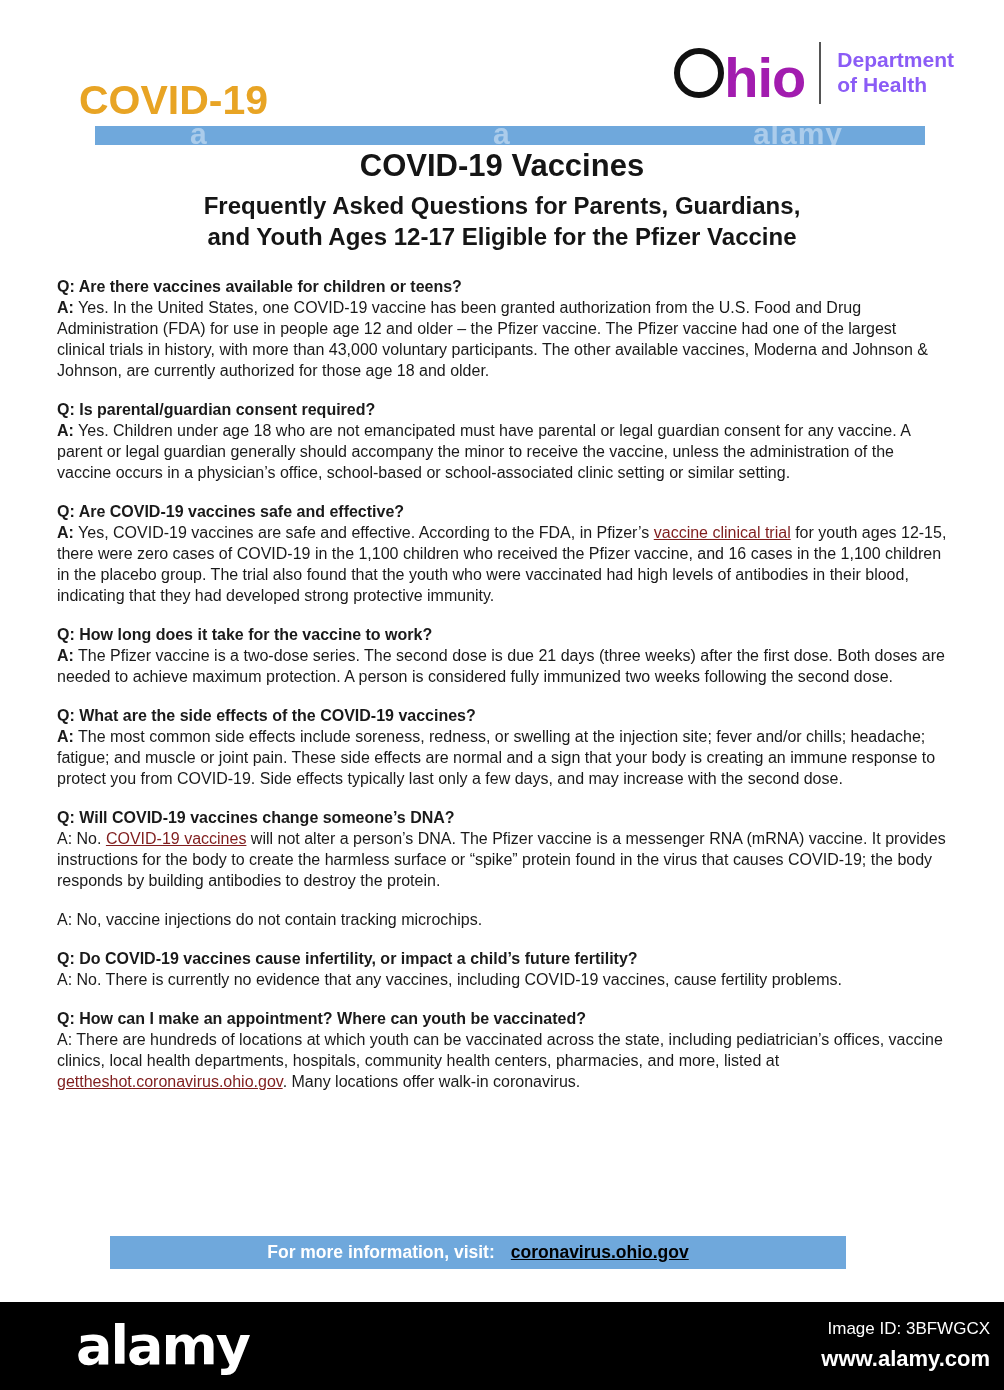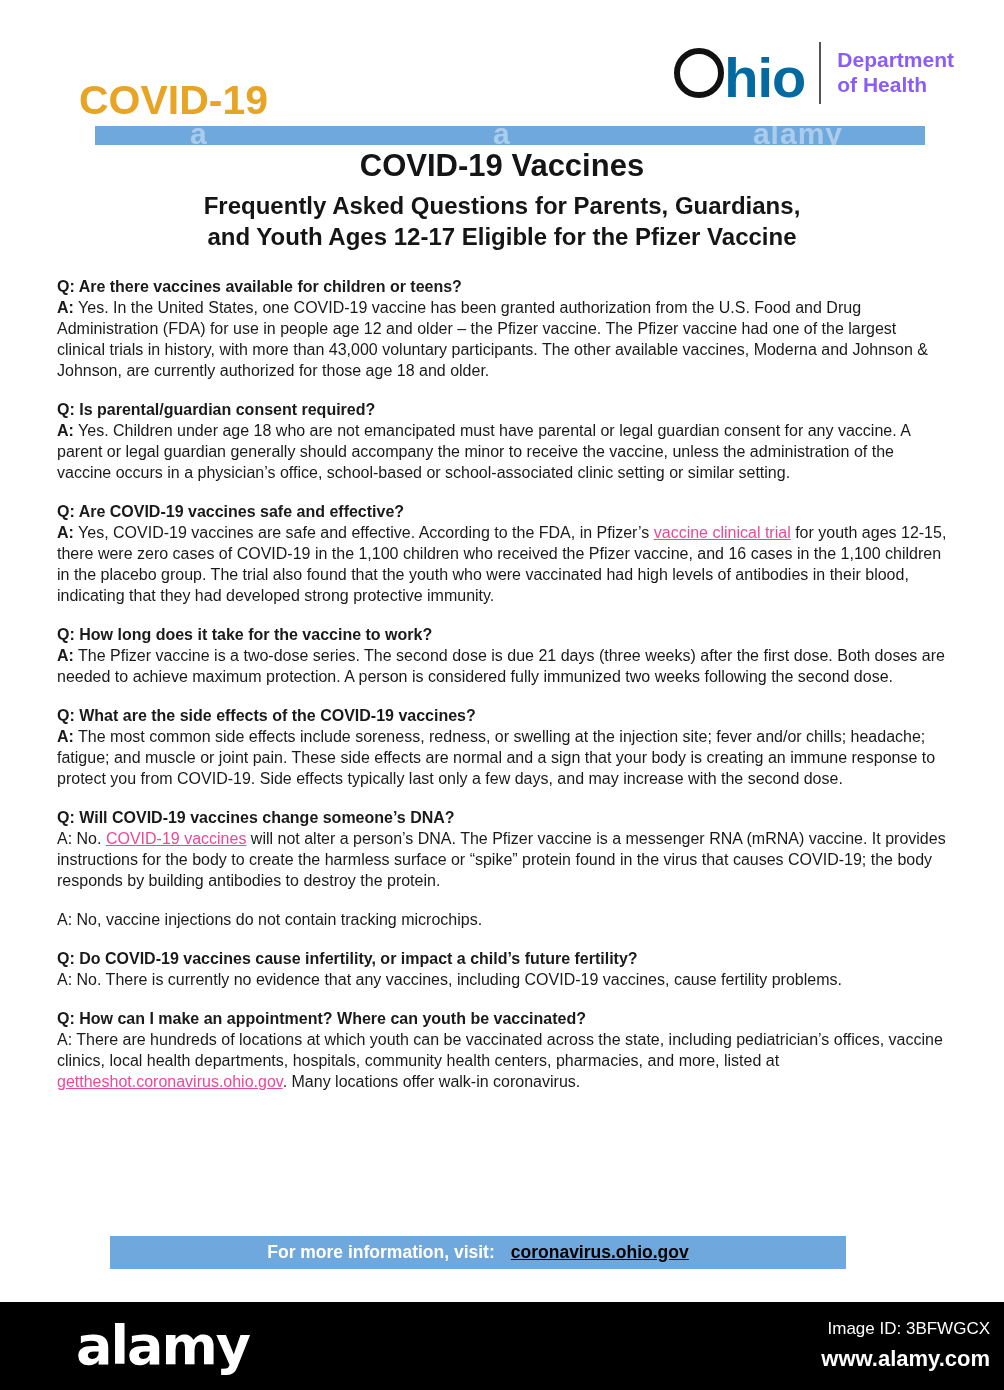--- a/index.html
+++ b/index.html
@@ -6,21 +6,21 @@
   .page{position:relative;width:1004px;height:1390px;background:#fff;overflow:hidden;
         font-family:"Liberation Sans",sans-serif;color:#1a1a1a;}
 
   
   .covid-logo{position:absolute;left:79px;top:52px;font-size:41px;font-weight:bold;
               color:#E8A424;line-height:1;margin-top:28px;}
   .ohio-logo{position:absolute;right:50px;top:42px;display:flex;align-items:center;}
   .ohio-word{display:flex;align-items:flex-end;}
   .ohio-o{width:38px;height:38px;border:6px solid #111;border-radius:50%;
           box-sizing:content-box;margin-bottom:1px;}
-  .ohio-rest{font-size:56px;font-weight:800;line-height:0.74;letter-spacing:-1px;color:#0369a1;}
+  .ohio-rest{font-size:56px;font-weight:800;line-height:0.74;letter-spacing:-1px;color:#a21caf;}
   .ohio-divider{width:2px;height:62px;background:#555;margin:0 16px 0 14px;}
   .ohio-dept{font-size:21px;font-weight:bold;line-height:1.18;color:#8b5cf6;}
 
   
   .top-bar{position:absolute;top:126px;left:95px;width:830px;height:19px;
            background:#6FA8DC;overflow:hidden;}
   .top-bar .wm{position:absolute;top:-7px;font-weight:bold;color:rgba(255,255,255,0.42);
                font-size:30px;line-height:1;}
   .wm-a1{left:95px;}
   .wm-a2{left:398px;}
@@ -30,21 +30,21 @@
   .title-block{position:absolute;top:149px;left:0;right:0;text-align:center;color:#151515;}
   .title-main{font-size:31px;font-weight:bold;margin:0 0 7px;line-height:1.1;}
   .title-sub{font-size:24px;font-weight:bold;line-height:31px;margin:0;}
 
   
   .faq{position:absolute;top:264px;left:57px;width:890px;}
   .faq-item{margin-bottom:18px;margin-top:12px;}
   .question{font-weight:bold;font-size:16px;line-height:21px;}
   .answer{font-size:16px;line-height:21px;}
   .answer .bold{font-weight:bold;}
-  .answer a{color:#ec4899;text-decoration:underline;}
+  .answer a{color:#7f1d1d;text-decoration:underline;}
 
   
   .footer-bar{position:absolute;top:1236px;left:110px;width:736px;height:33px;
               background:#6FA8DC;display:flex;align-items:center;justify-content:center;
               color:#fff;font-weight:bold;font-size:17.5px;}
   .footer-bar a{color:#000000;text-decoration:underline;margin-left:16px;}
 
   
   .alamy-bar{position:absolute;left:0;right:0;bottom:0;height:88px;background:#000;
              color:#fff;display:flex;align-items:center;justify-content:space-between;

